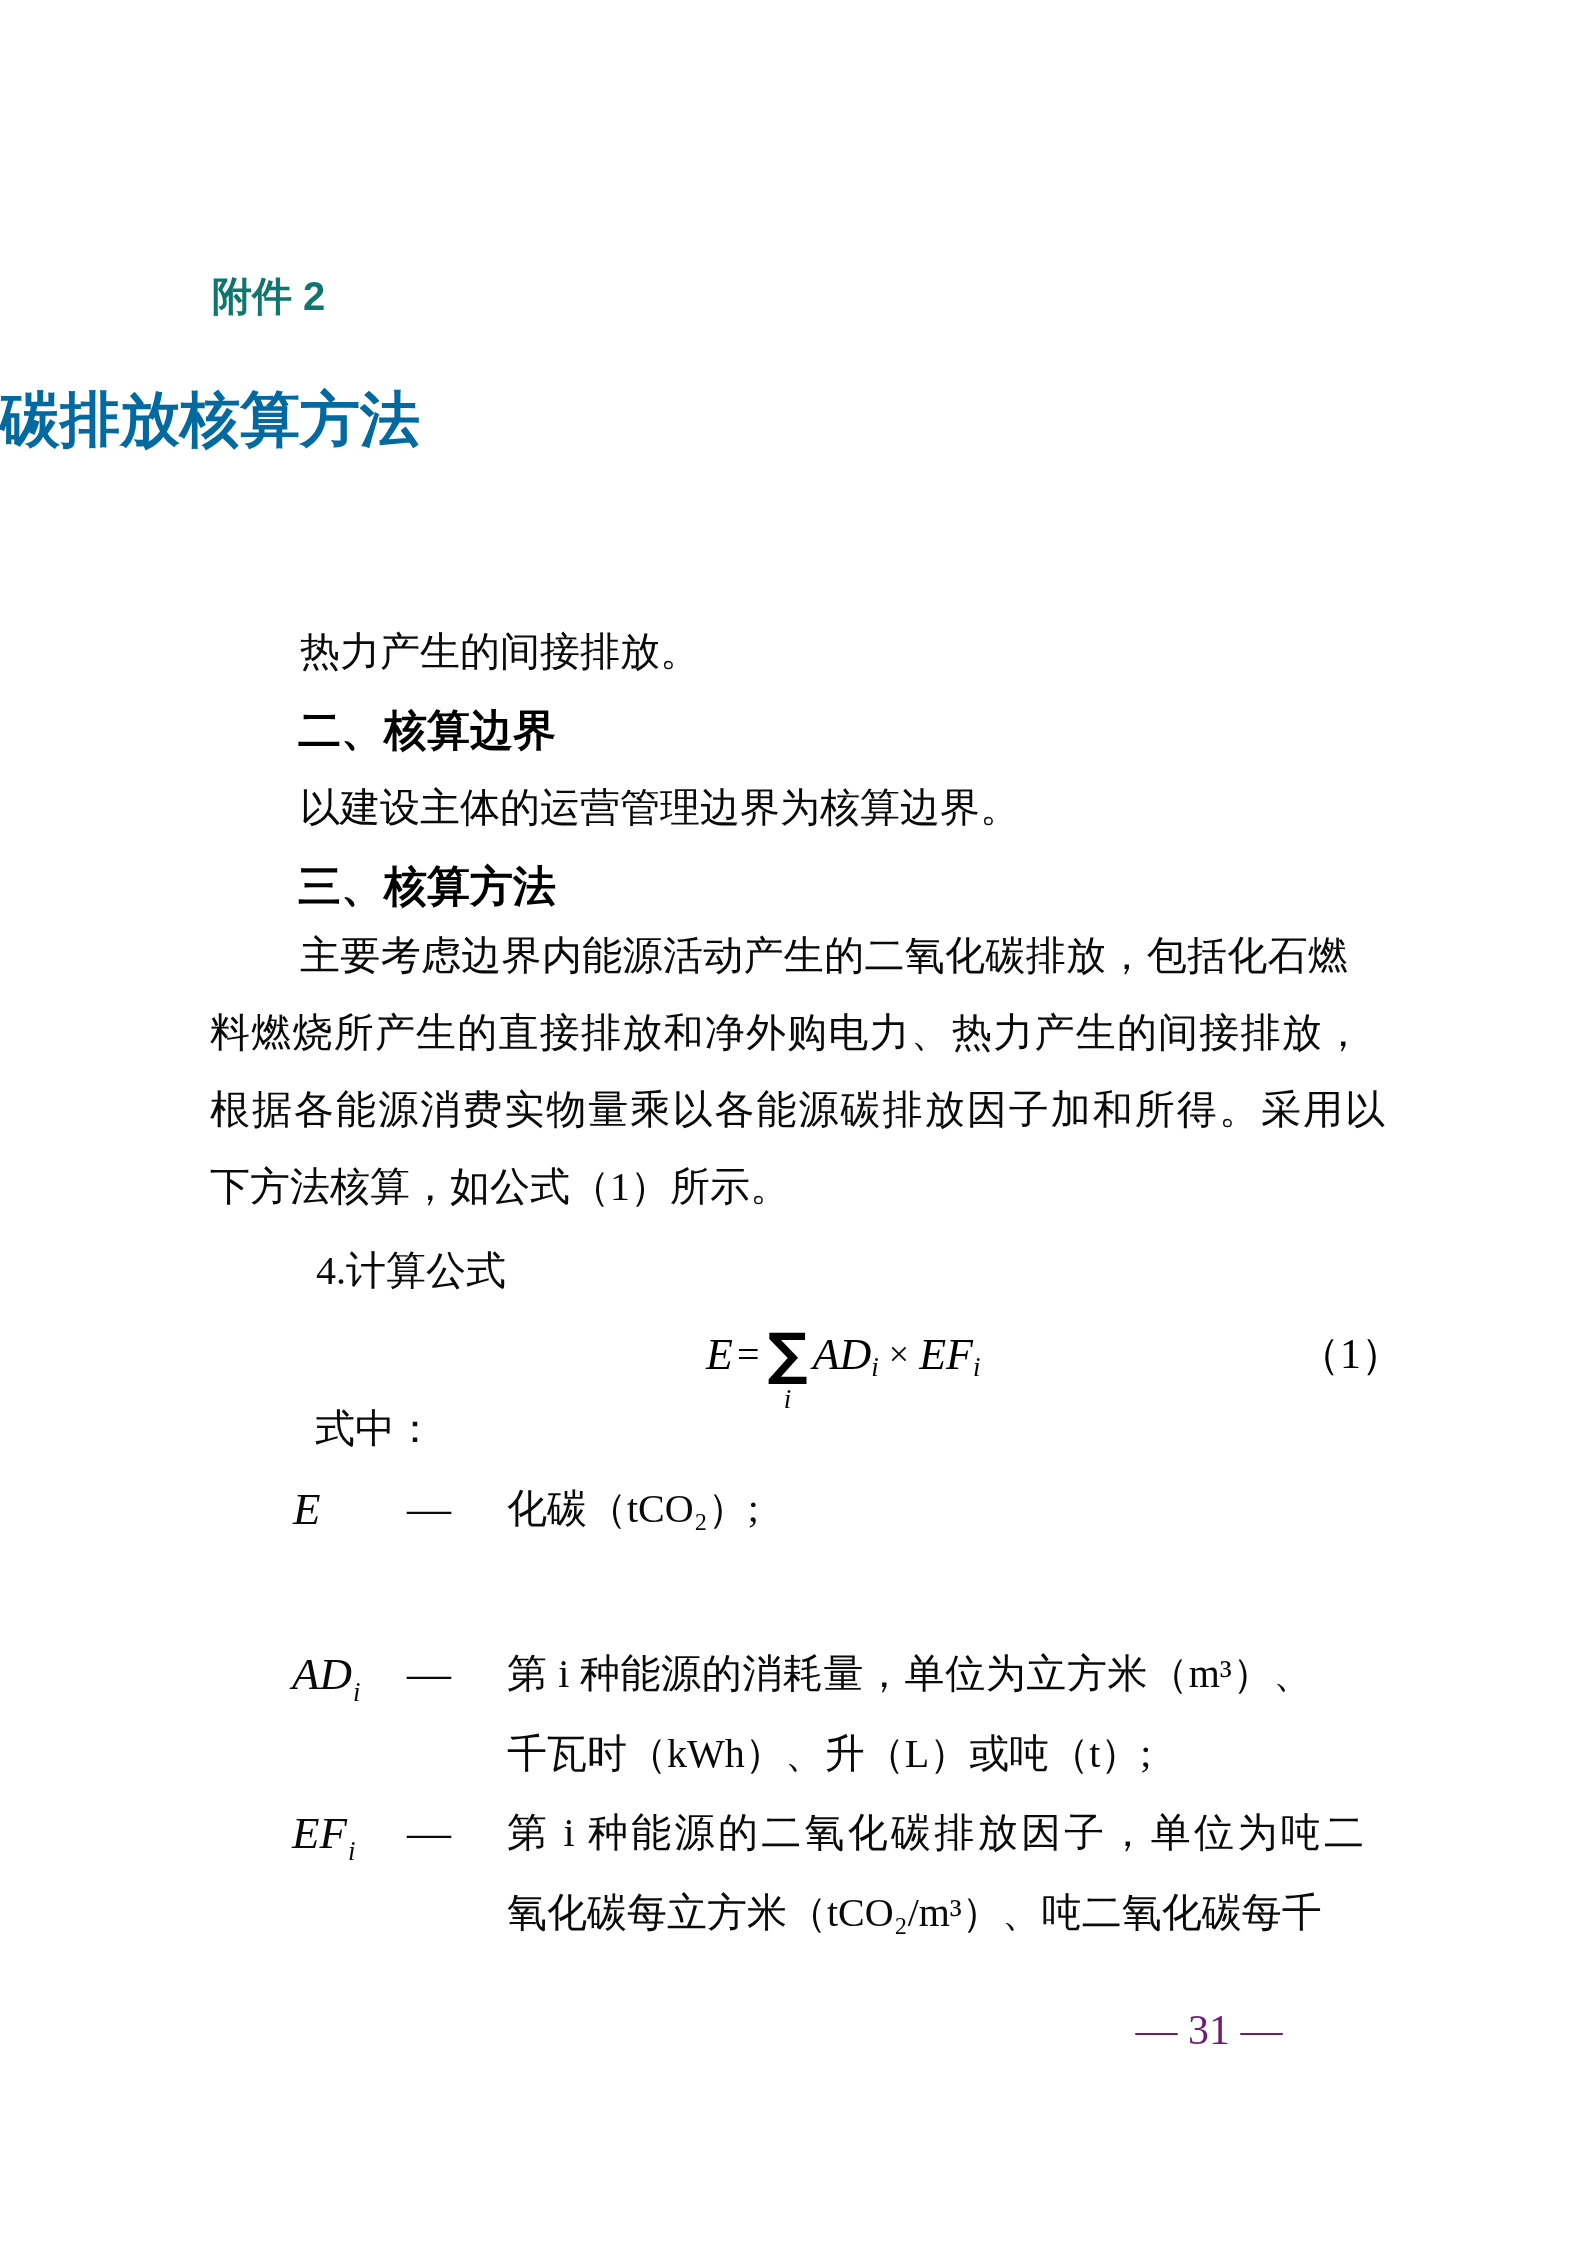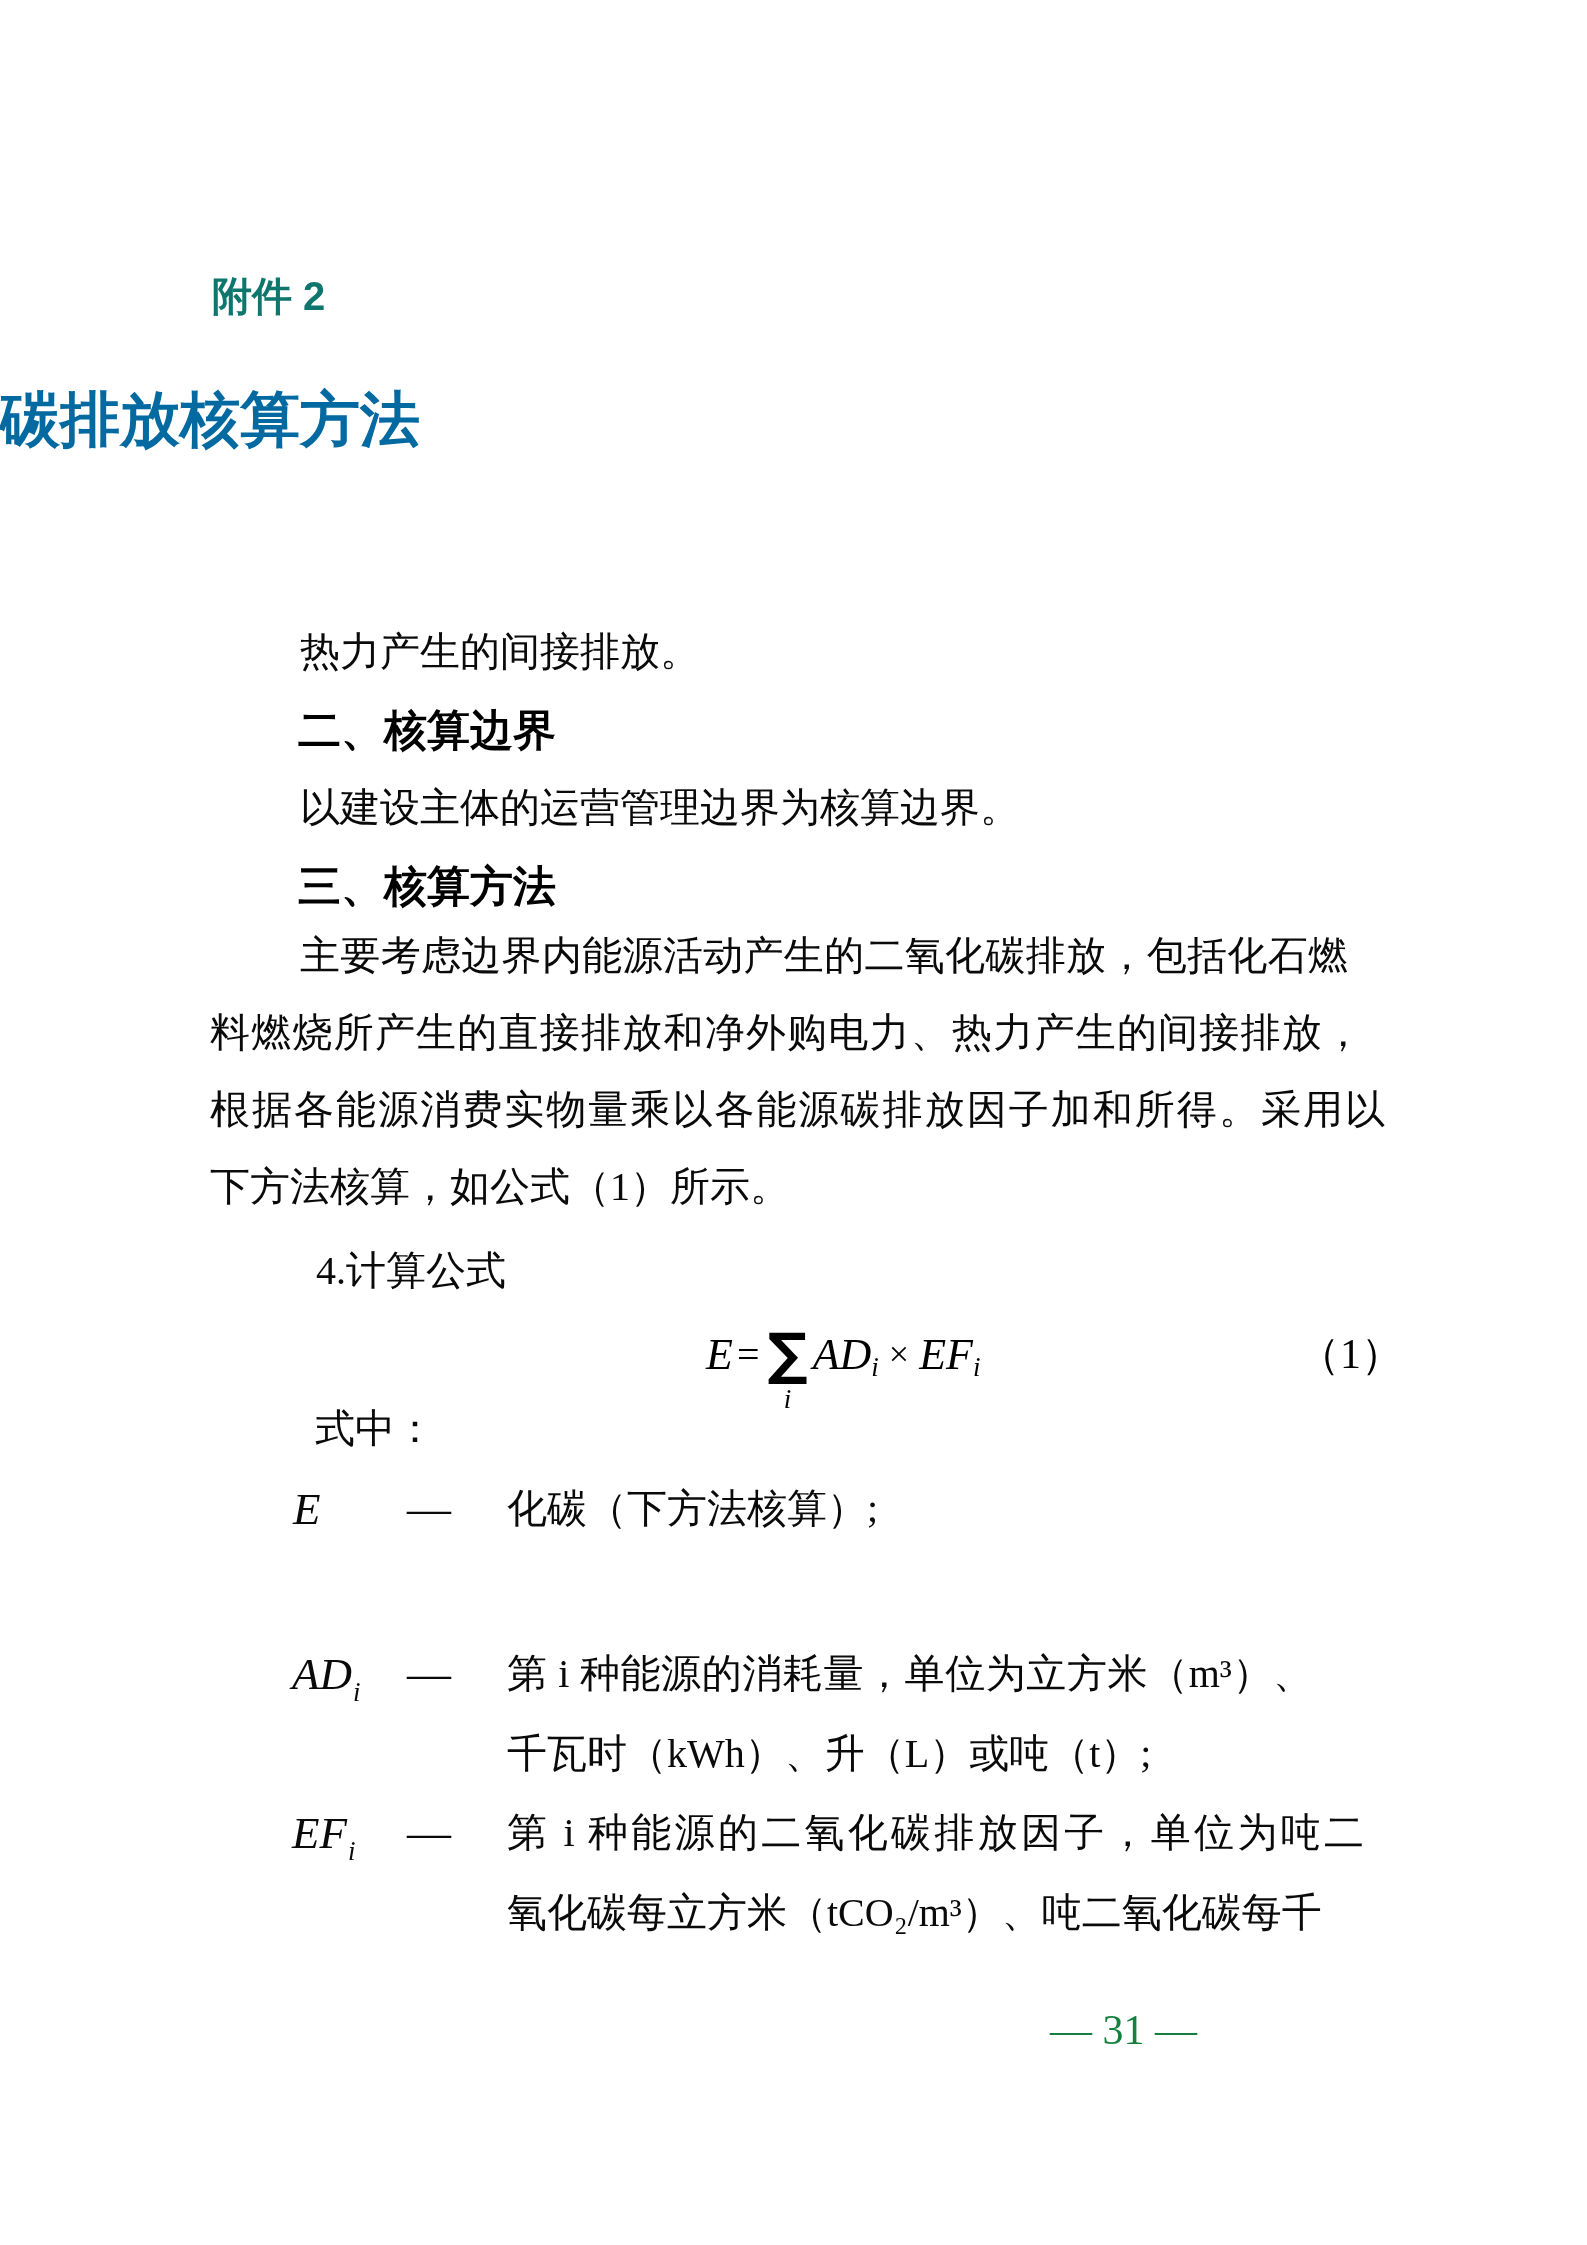--- a/index.html
+++ b/index.html
@@ -25,22 +25,22 @@
            font-family:"Liberation Serif","DejaVu Serif",serif;font-size:44px;font-style:italic;color:#000;}
   .f-eq{font-style:normal;font-size:40px;margin:0 3px 0 4px;}
   .f-sigma-wrap{position:relative;margin:0 5px;display:inline-block;}
   .f-sigma{font-family:"DejaVu Sans",sans-serif;font-style:normal;font-weight:700;font-size:56px;line-height:1;display:block;}
   .f-sigma-sub{position:absolute;left:50%;transform:translateX(-50%);top:60px;font-size:27px;font-style:italic;line-height:1;}
   .f-sub{font-size:27px;font-style:italic;position:relative;top:13px;}
   .f-times{font-style:normal;font-size:36px;margin:0 10px;}
   .f-num{left:1298px;top:1312px;font-family:"Liberation Serif","DejaVu Serif",serif;
          font-size:42px;line-height:84px;color:#000;}
   .where{left:315px;top:1389px;}
-  .pageno{left:1050px;top:2000px;width:318px;text-align:left;
-          font-family:"Liberation Serif","DejaVu Serif",serif;font-size:42px;line-height:60px;color:#15803d;}
+  .pageno{left:1050px;top:2000px;width:318px;text-align:center;
+          font-family:"Liberation Serif","DejaVu Serif",serif;font-size:42px;line-height:60px;color:#701a75;}
 </style>
 </head>
 <body>
 
 <div class="page">
 
   <div class="abs attach">附件 2</div>
 
   <div class="abs title">碳排放核算方法</div>
 
@@ -71,21 +71,21 @@
       <span>EF</span>
       <span class="f-sub">i</span>
   </div>
   <div class="abs f-num">（1）</div>
 
   <div class="abs b where">式中：</div>
 
   <div class="abs term" style="top:1469px;left:293px"><span>E</span><span class="tsub"></span></div>
   <div class="abs dash" style="top:1469px">—</div>
   <div class="abs desc" style="top:1469px">
-    <div class="dl">化碳（下方法核算）;</div>
+    <div class="dl">化碳（tCO₂）;</div>
   </div>
 
   <div class="abs term" style="top:1634px;left:292px"><span>AD</span><span class="tsub">i</span></div>
   <div class="abs dash" style="top:1634px">—</div>
   <div class="abs desc" style="top:1634px">
     <div class="dl just" style="width:806px">第 i 种能源的消耗量，单位为立方米（m³）、</div>
     <div class="dl">千瓦时（kWh）、升（L）或吨（t）;</div>
   </div>
 
   <div class="abs term" style="top:1793px;left:292px"><span>EF</span><span class="tsub">i</span></div>

